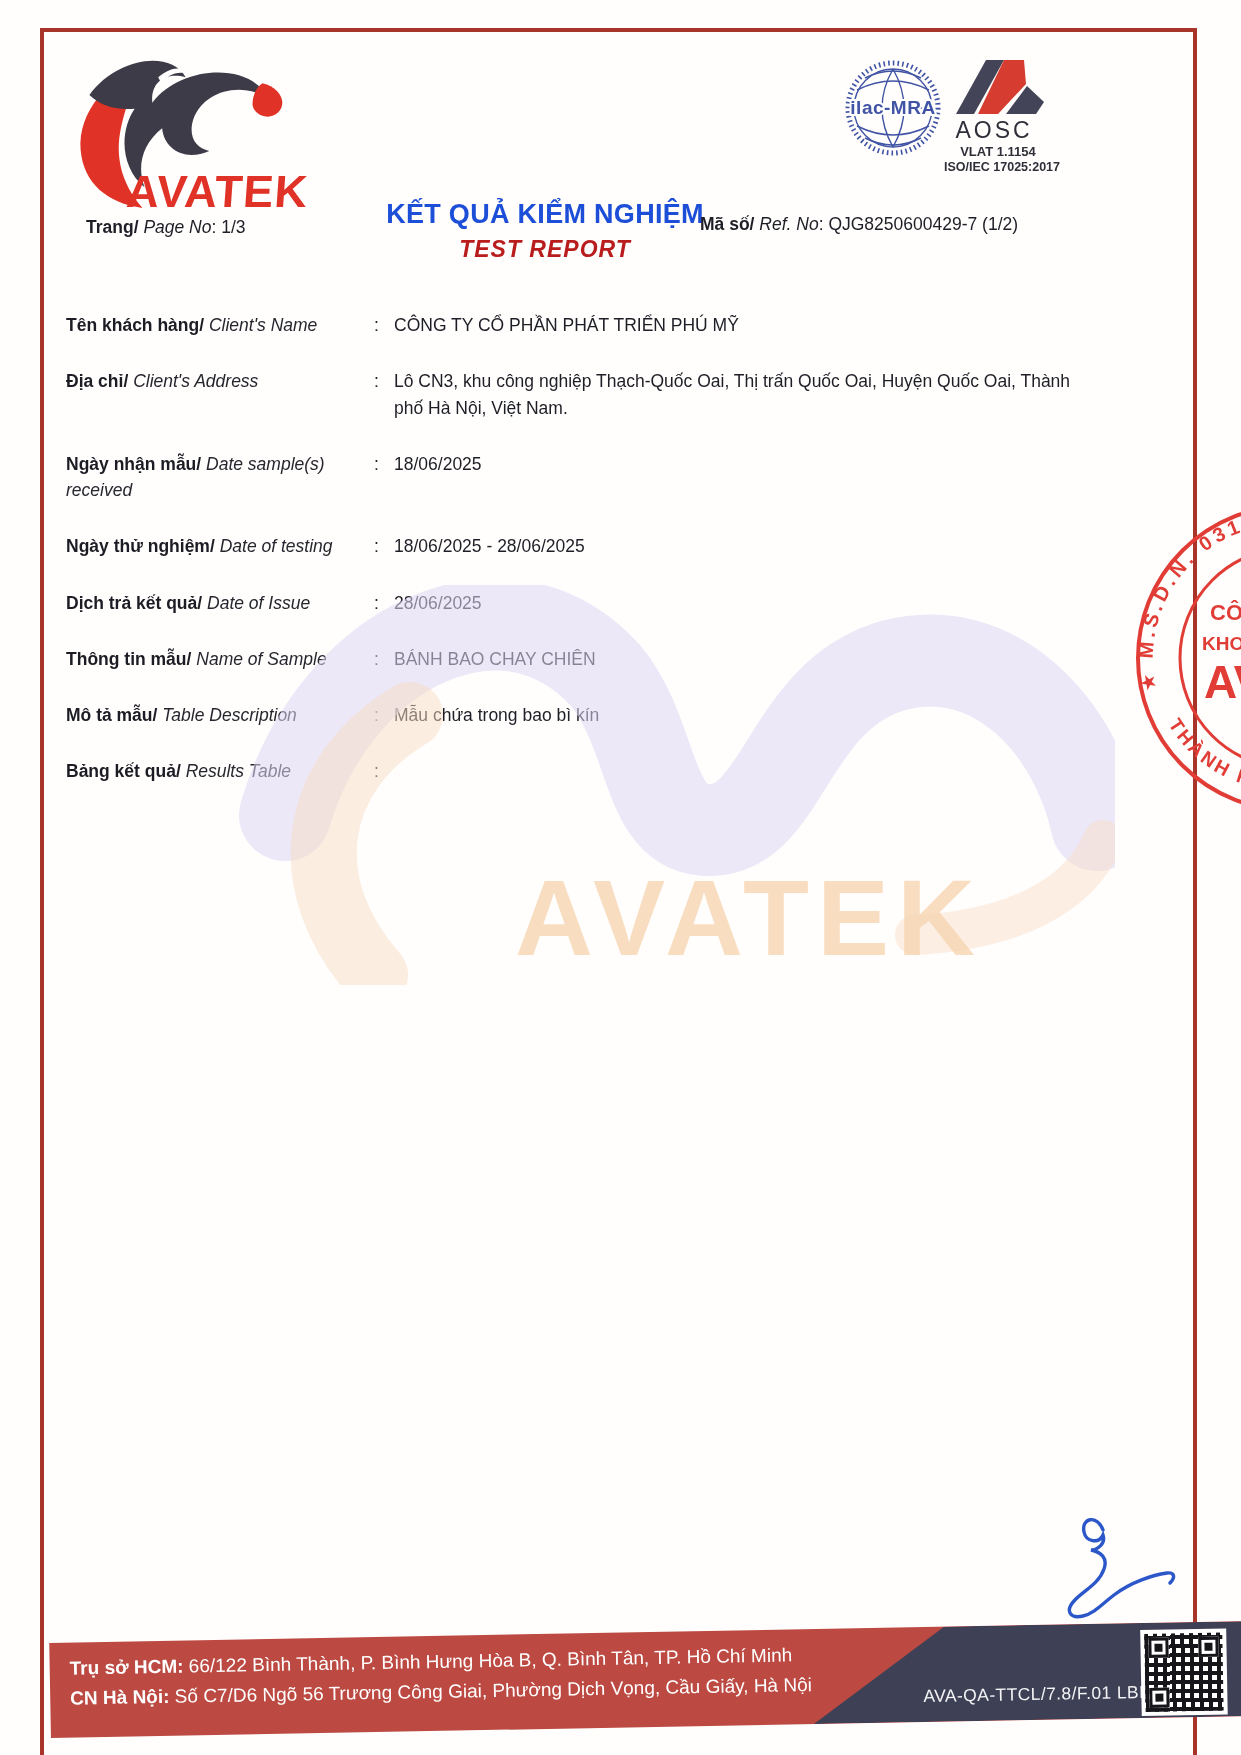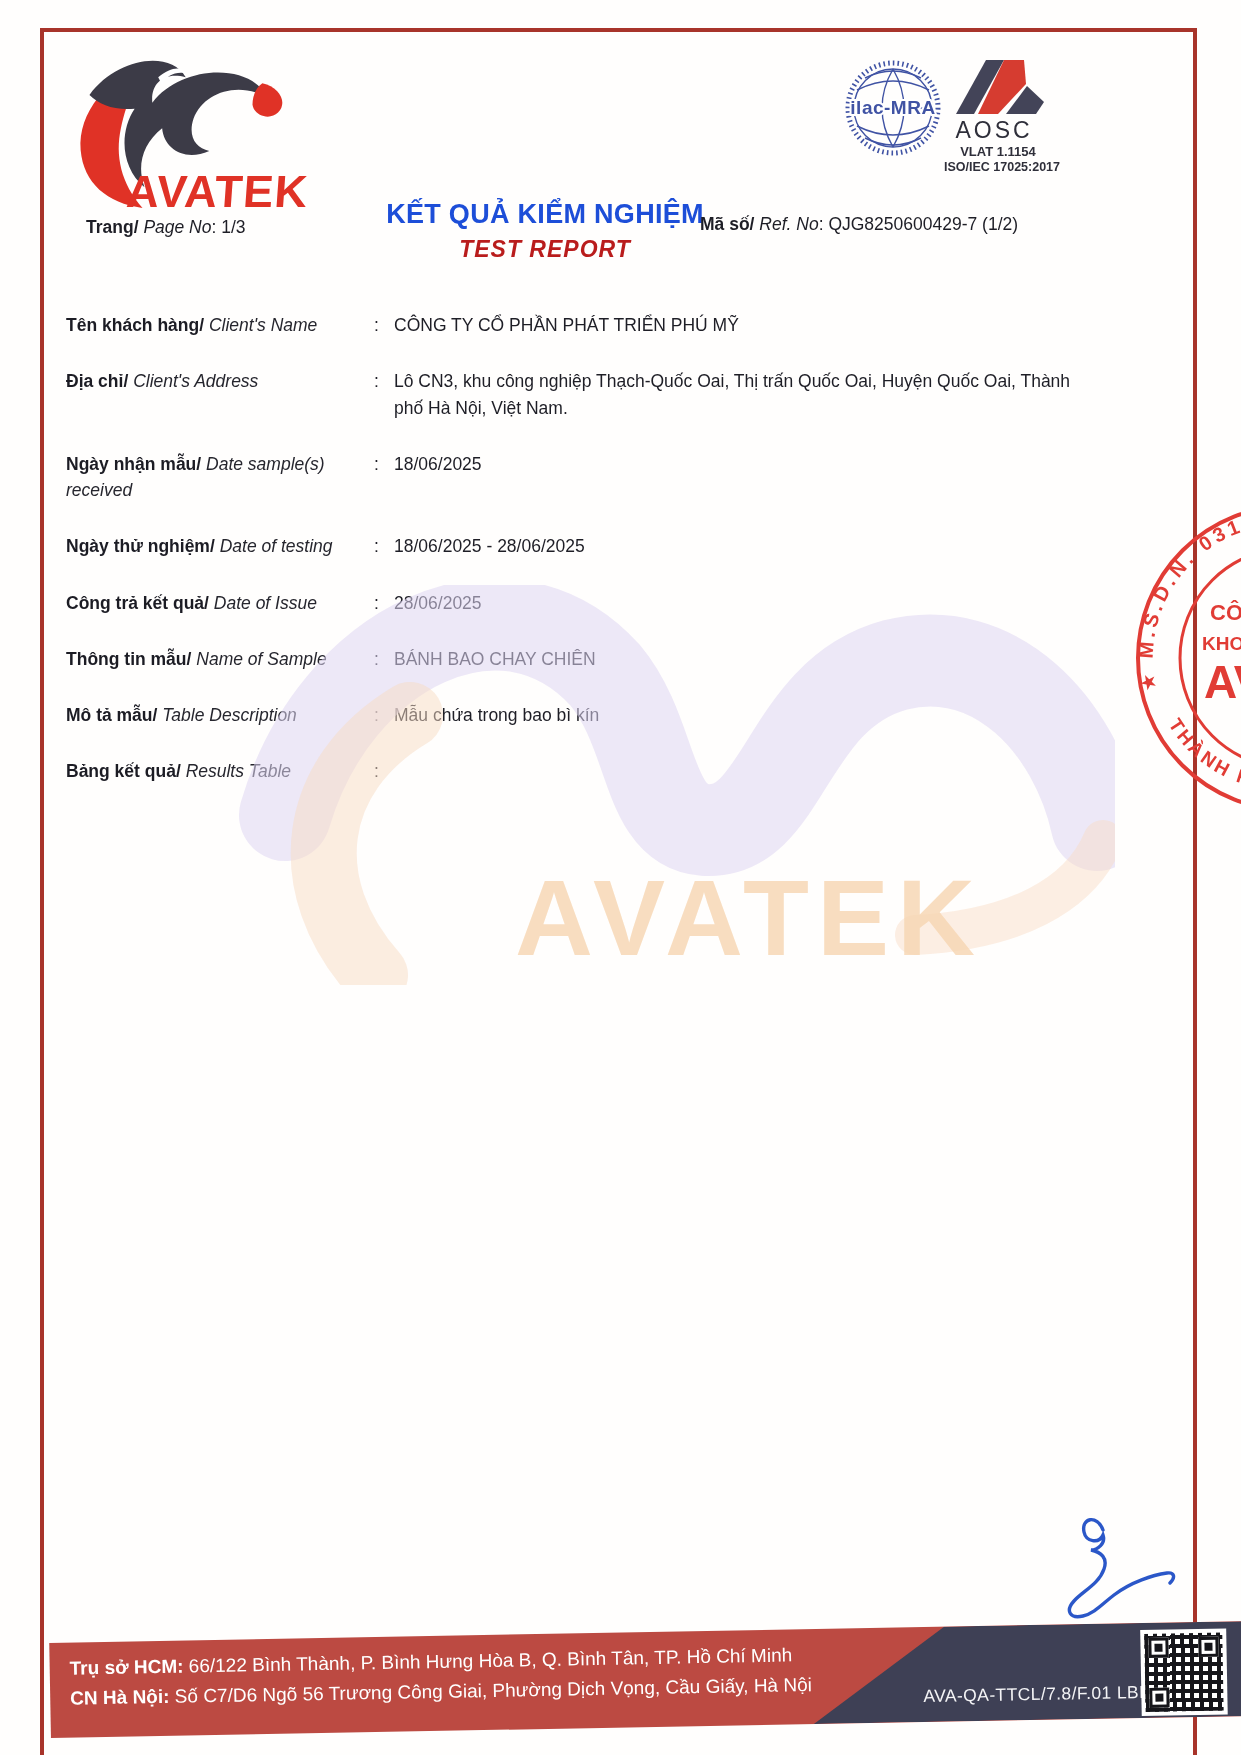--- a/index.html
+++ b/index.html
@@ -143,21 +143,21 @@
       <div class="fvalue">18/06/2025</div>
     </div>
 
     <div class="frow">
       <div class="flabel"><b>Ngày thử nghiệm/</b> <i>Date of testing</i></div>
       <div class="fcolon">:</div>
       <div class="fvalue">18/06/2025 - 28/06/2025</div>
     </div>
 
     <div class="frow">
-      <div class="flabel"><b>Công trả kết quả/</b> <i>Date of Issue</i></div>
+      <div class="flabel"><b>Dịch trả kết quả/</b> <i>Date of Issue</i></div>
       <div class="fcolon">:</div>
       <div class="fvalue">28/06/2025</div>
     </div>
 
     <div class="frow">
       <div class="flabel"><b>Thông tin mẫu/</b> <i>Name of Sample</i></div>
       <div class="fcolon">:</div>
       <div class="fvalue strong">BÁNH BAO CHAY CHIÊN</div>
     </div>
 

